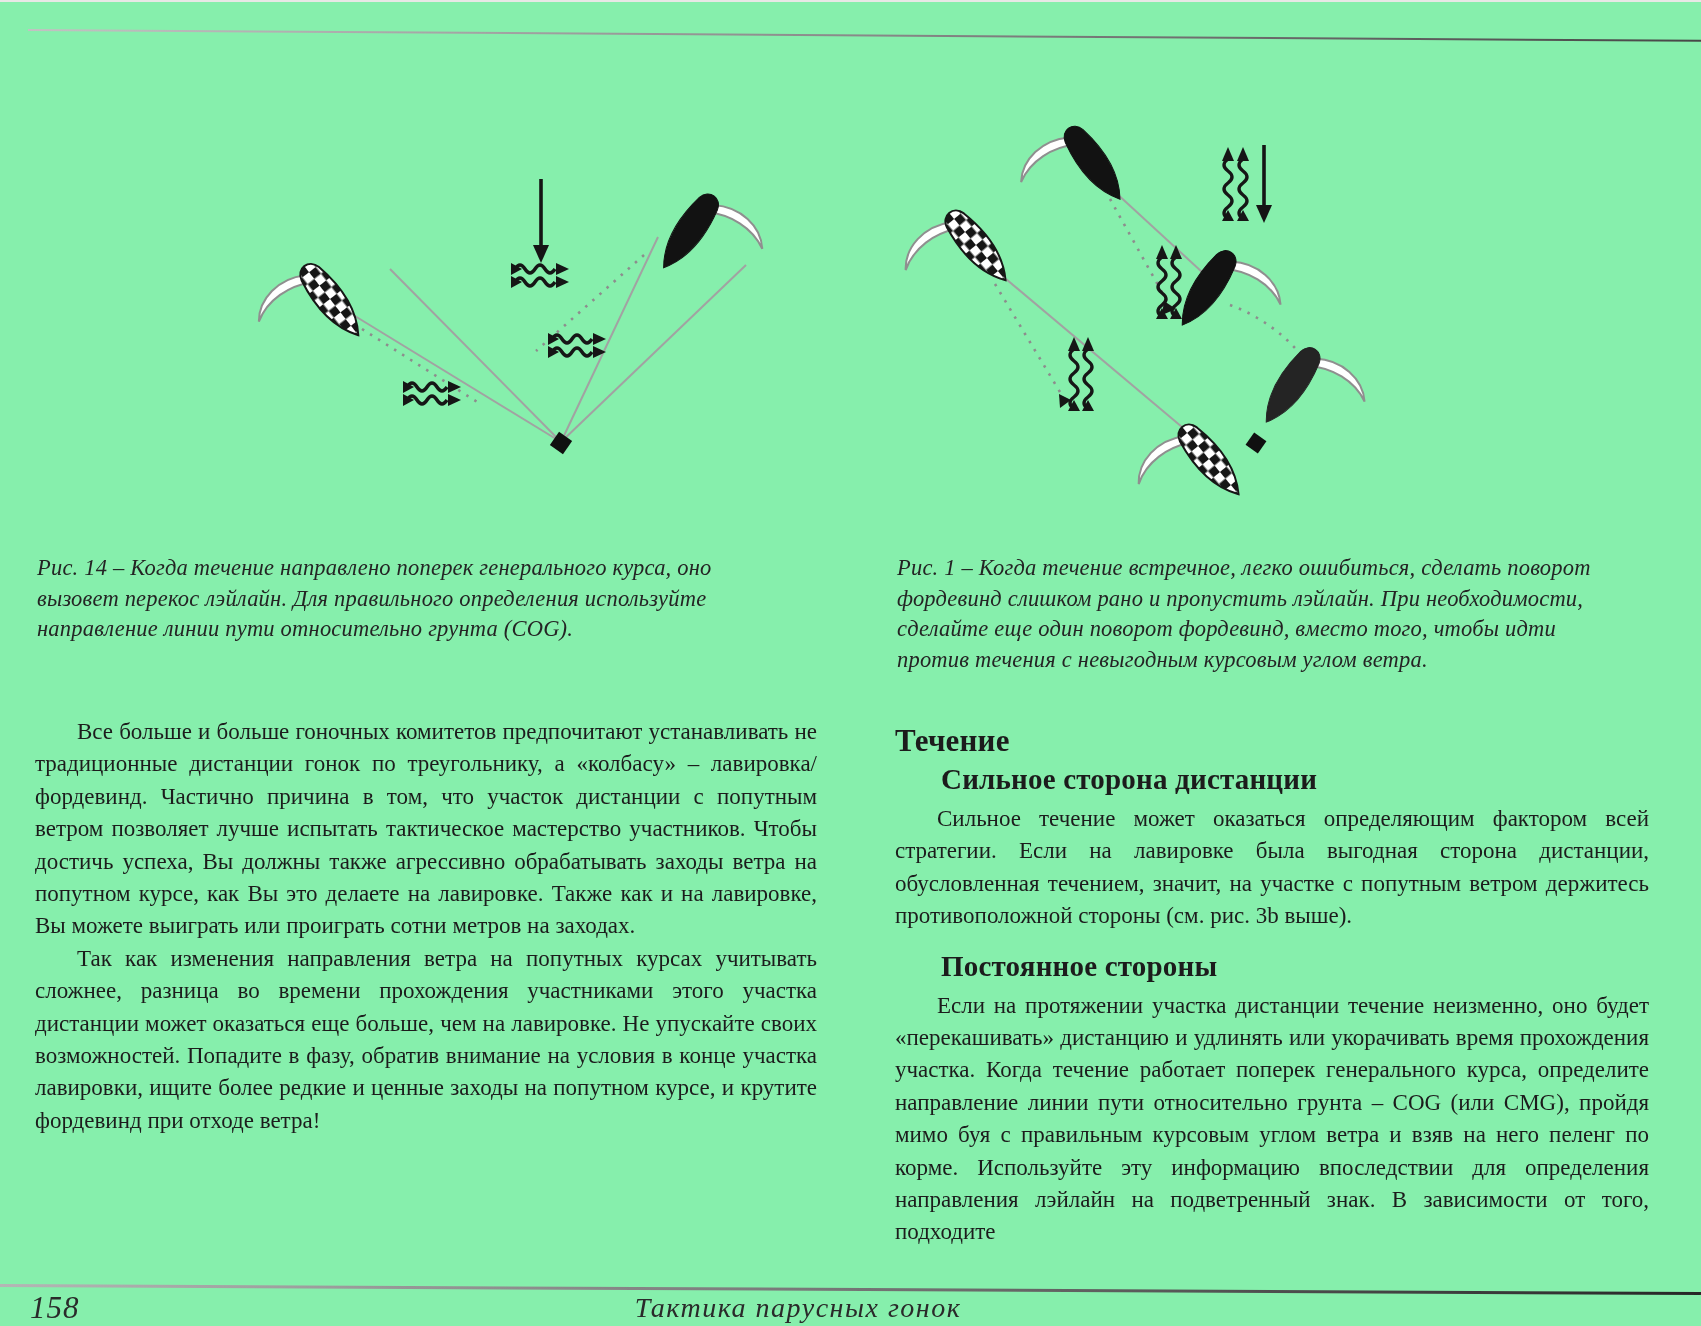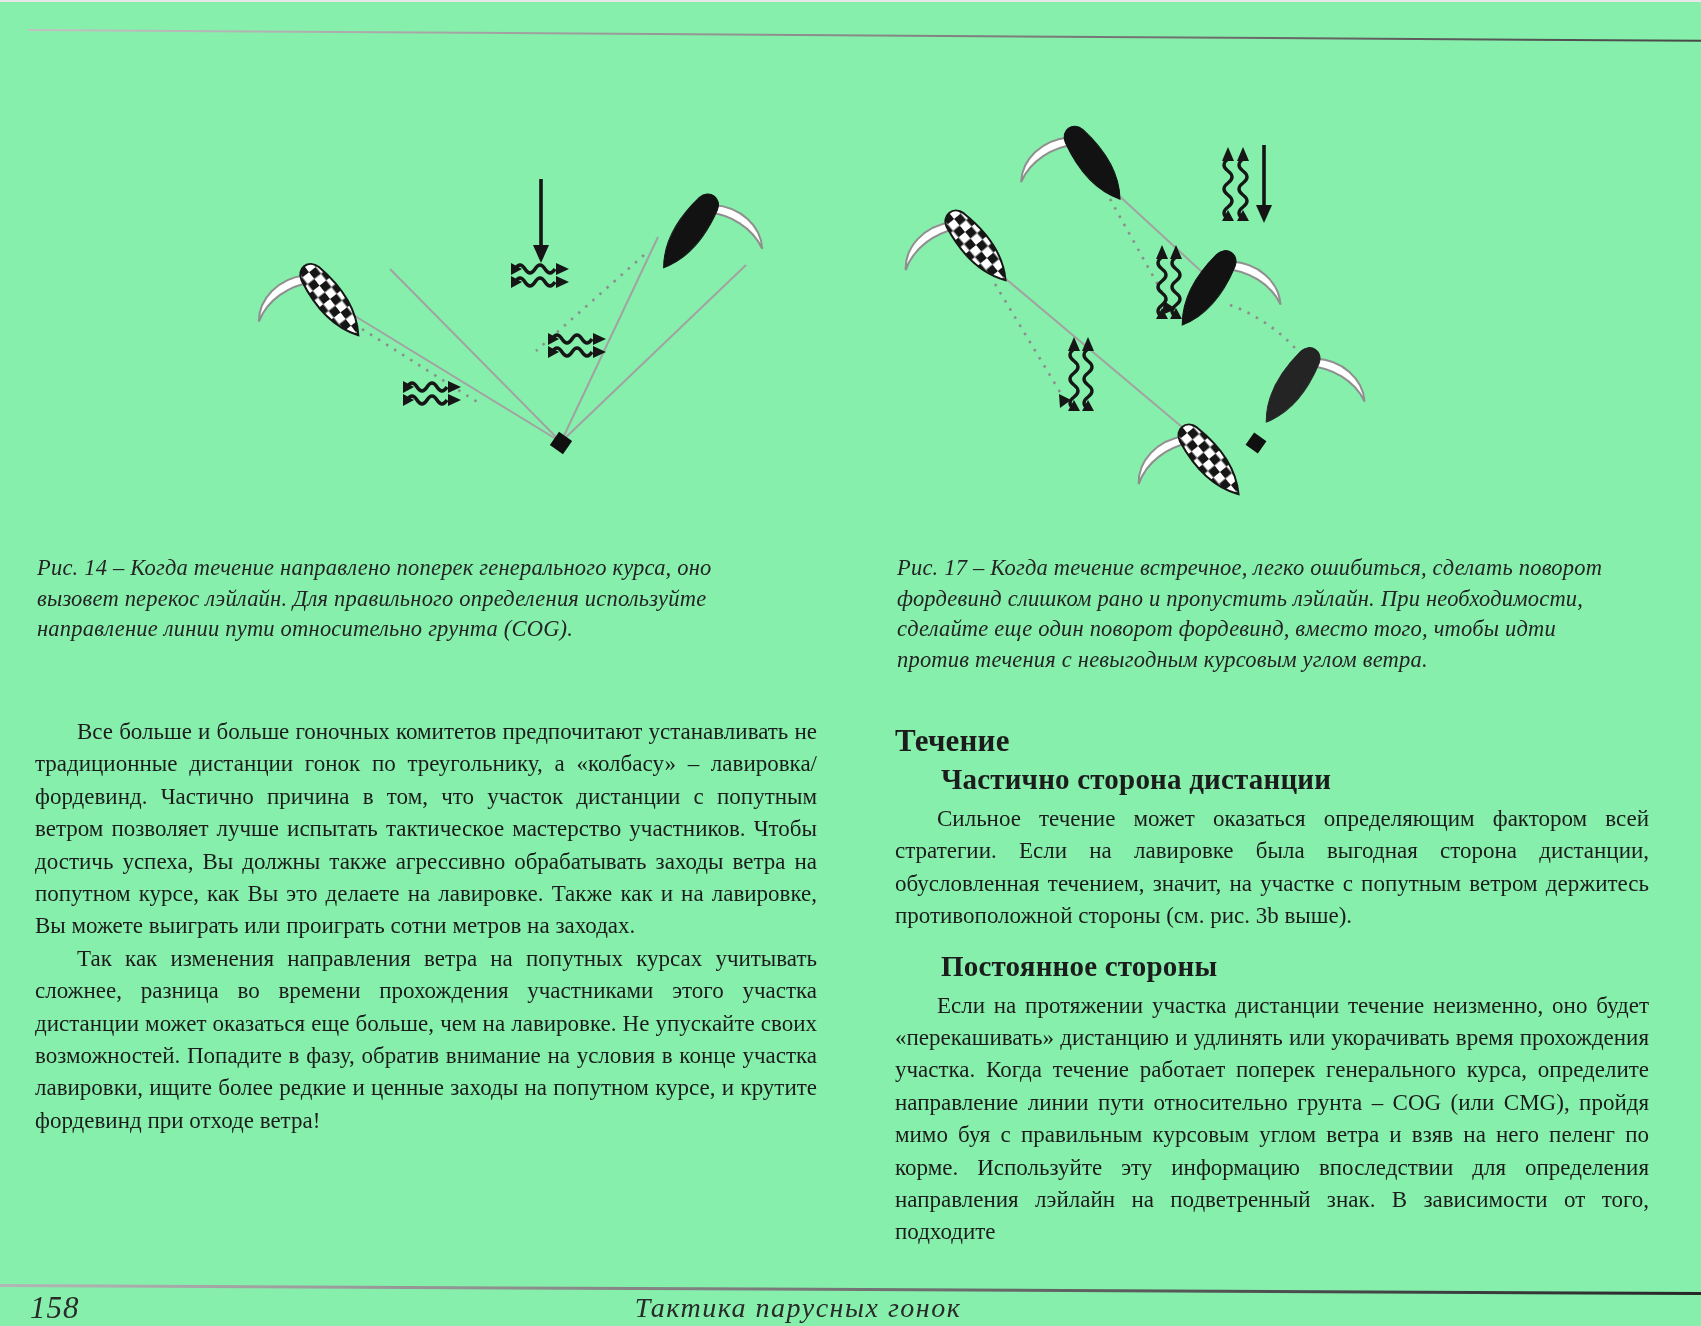--- a/index.html
+++ b/index.html
@@ -175,30 +175,30 @@
       <use href="#sailR15" fill="#ffffff" stroke="#8f8f8f" stroke-width="2"></use>
       <use href="#hull15" fill="url(#chk15)" stroke="#161616" stroke-width="2"></use>
     </g>
 
     <g transform="translate(396,356) rotate(35)">
       <rect x="-7.5" y="-7.5" width="15" height="15" fill="#101010"></rect>
     </g>
   </svg>
 
   <div class="caption caption-left">Рис. 14 – Когда течение направлено поперек генерального курса, оно вызовет перекос лэйлайн. Для правильного определения используйте направление линии пути относительно грунта (COG).</div>
-  <div class="caption caption-right">Рис. 17 – Когда течение встречное, легко ошибиться, сделать поворот фордевинд слишком рано и пропустить лэйлайн. При необходимости, сделайте еще один поворот фордевинд, вместо того, чтобы идти против течения с невыгодным курсовым углом ветра.</div>
+  <div class="caption caption-right">Рис. 1 – Когда течение встречное, легко ошибиться, сделать поворот фордевинд слишком рано и пропустить лэйлайн. При необходимости, сделайте еще один поворот фордевинд, вместо того, чтобы идти против течения с невыгодным курсовым углом ветра.</div>
 
   <div class="col col-left">
     <p class="body">Все больше и больше гоночных комитетов предпочитают устанавливать не традиционные дистанции гонок по треугольнику, а «колбасу» – лавировка/фордевинд. Частично причина в том, что участок дистанции с попутным ветром позволяет лучше испытать тактическое мастерство участников. Чтобы достичь успеха, Вы должны также агрессивно обрабатывать заходы ветра на попутном курсе, как Вы это делаете на лавировке. Также как и на лавировке, Вы можете выиграть или проиграть сотни метров на заходах.</p>
     <p class="body">Так как изменения направления ветра на попутных курсах учитывать сложнее, разница во времени прохождения участниками этого участка дистанции может оказаться еще больше, чем на лавировке. Не упускайте своих возможностей. Попадите в фазу, обратив внимание на условия в конце участка лавировки, ищите более редкие и ценные заходы на попутном курсе, и крутите фордевинд при отходе ветра!</p>
   </div>
 
   <div class="col col-right">
     <h2 class="head">Течение</h2>
-    <h3 class="subhead">Частично сторона дистанции</h3>
+    <h3 class="subhead">Сильное сторона дистанции</h3>
     <p class="body">Сильное течение может оказаться определяющим фактором всей стратегии. Если на лавировке была выгодная сторона дистанции, обусловленная течением, значит, на участке с попутным ветром держитесь противоположной стороны (см. рис. 3b выше).</p>
     <h3 class="subhead second">Постоянное стороны</h3>
     <p class="body">Если на протяжении участка дистанции течение неизменно, оно будет «перекашивать» дистанцию и удлинять или укорачивать время прохождения участка. Когда течение работает поперек генерального курса, определите направление линии пути относительно грунта – COG (или CMG), пройдя мимо буя с правильным курсовым углом ветра и взяв на него пеленг по корме. Используйте эту информацию впоследствии для определения направления лэйлайн на подветренный знак. В зависимости от того, подходите</p>
   </div>
 
   <div class="footer-rule"></div>
   <div class="page-number">158</div>
   <div class="footer-title">Тактика парусных гонок</div>
 
 </div>

